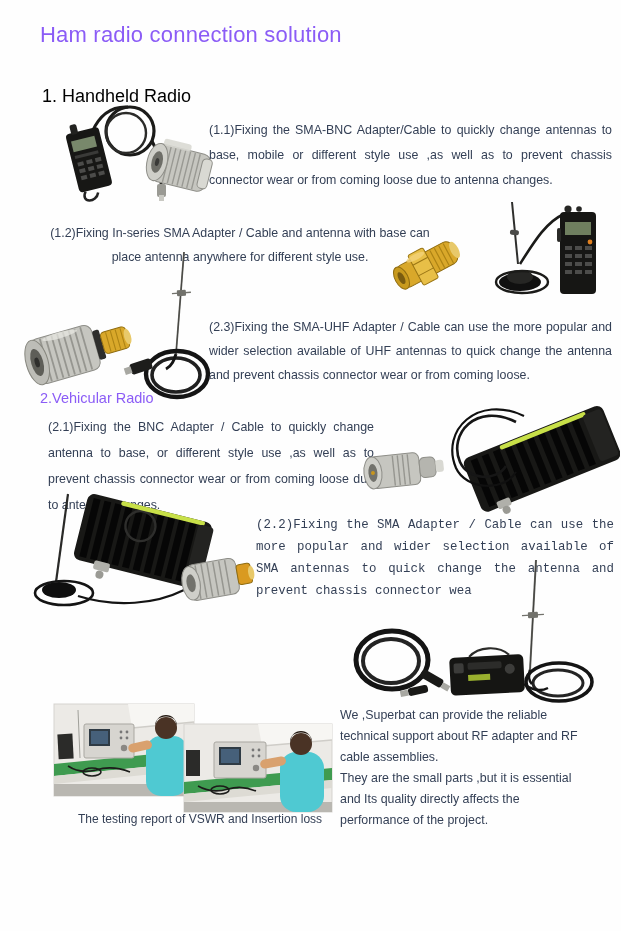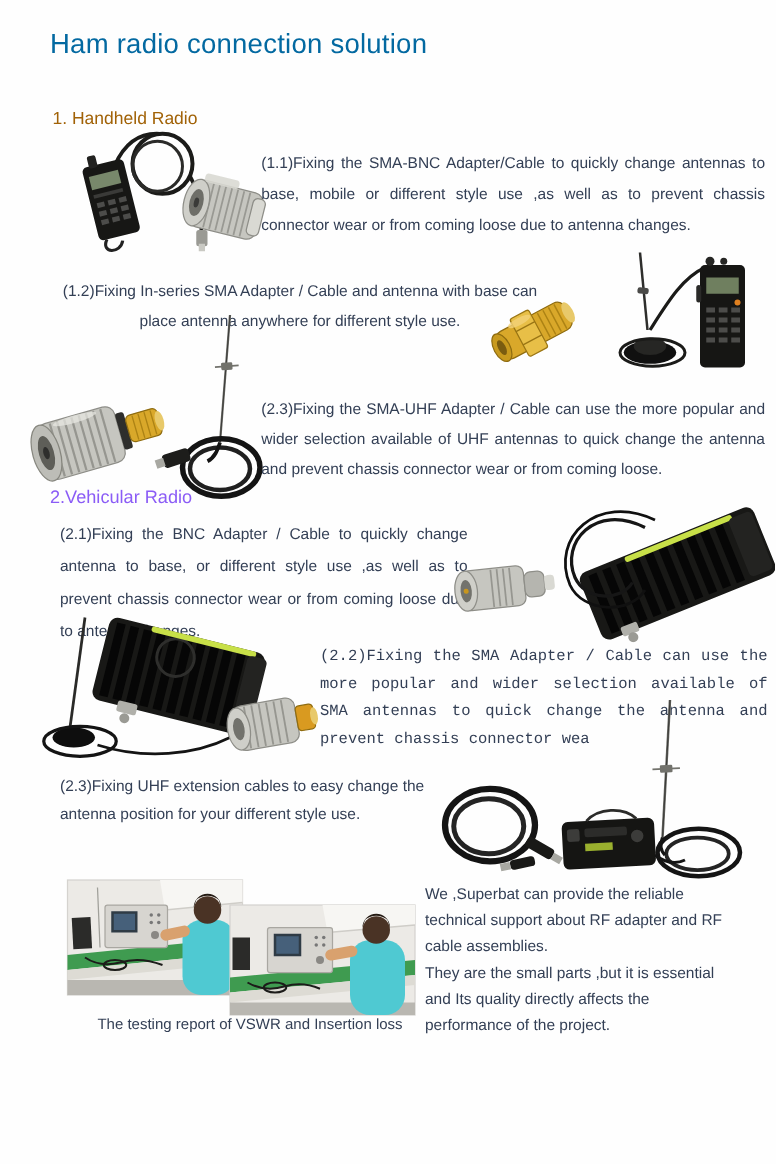--- a/index.html
+++ b/index.html
@@ -1,22 +1,22 @@
 <!DOCTYPE html>
 <html><head>
 <meta charset="utf-8">
 <style>
   html,body{margin:0;padding:0;background:#ffffff;}
   .page{
     position:relative;width:621px;height:931px;background:#fefefe;overflow:hidden;
     font-family:"Liberation Sans","DejaVu Sans",sans-serif;color:#333f55;
   }
   .abs{position:absolute;}
-  .title{font-size:22px;font-weight:400;color:#0369a1;letter-spacing:.2px;}
-  .sec-head{font-size:14px;color:#a16207;}
+  .title{font-size:22px;font-weight:400;color:#8b5cf6;letter-spacing:.2px;}
+  .sec-head{font-size:18px;color:#000000;}
   .sec-head2{font-size:14.5px;color:#8b5cf6;}
   .para{font-size:12.4px;line-height:24px;color:#333f55;margin:0;}
   .just{text-align:justify;}
   .lh25{line-height:25px;}
   .lh26{line-height:26px;}
   .lh22{line-height:22px;}
   .caption{font-size:12px;color:#333f55;text-align:center;}
   .footer-line{font-size:12.4px;line-height:21px;color:#333f55;}
   svg{display:block;}
 </style>
@@ -276,21 +276,20 @@
         <ellipse cx="175" cy="88" rx="9" ry="17" fill="#cfcfc9" stroke="#8e8e88"></ellipse>
         <ellipse cx="175" cy="88" rx="4.5" ry="9" fill="#72726c"></ellipse>
         <rect x="222" y="78" width="14" height="20" rx="3" fill="#d99a20" stroke="#8f6c10"></rect>
         <ellipse cx="236" cy="88" rx="3" ry="7" fill="#e8c96a"></ellipse>
       </g>
     </svg>
   </div>
 
   <p class="abs para just lh22" style="left:256px;top:514px;width:358px;font-family:Liberation Mono, monospace;">(2.2)Fixing the SMA Adapter / Cable can use the more popular and wider selection available of SMA antennas to quick change the antenna and prevent chassis connector wea</p>
 
-  <p class="abs para lh22" style="left:48px;top:618px;width:292px;">(2.3)Fixing UHF extension cables to easy change the antenna position for your different style use.</p>
 
   <div class="abs" style="left:336px;top:616px;" aria-label="UHF extension cable coil">
     <svg width="120" height="90" viewBox="0 0 120 90">
       <ellipse cx="56" cy="44" rx="36" ry="29" fill="none" stroke="#141414" stroke-width="5"></ellipse>
       <ellipse cx="55" cy="45" rx="28" ry="22" fill="none" stroke="#242424" stroke-width="4"></ellipse>
       <g transform="rotate(30 96 62)">
         <rect x="84" y="58" width="24" height="9" rx="3" fill="#191917"></rect>
         <rect x="108" y="60" width="8" height="6" fill="#a8a8a2"></rect>
       </g>
       <g transform="rotate(-12 84 74)">

